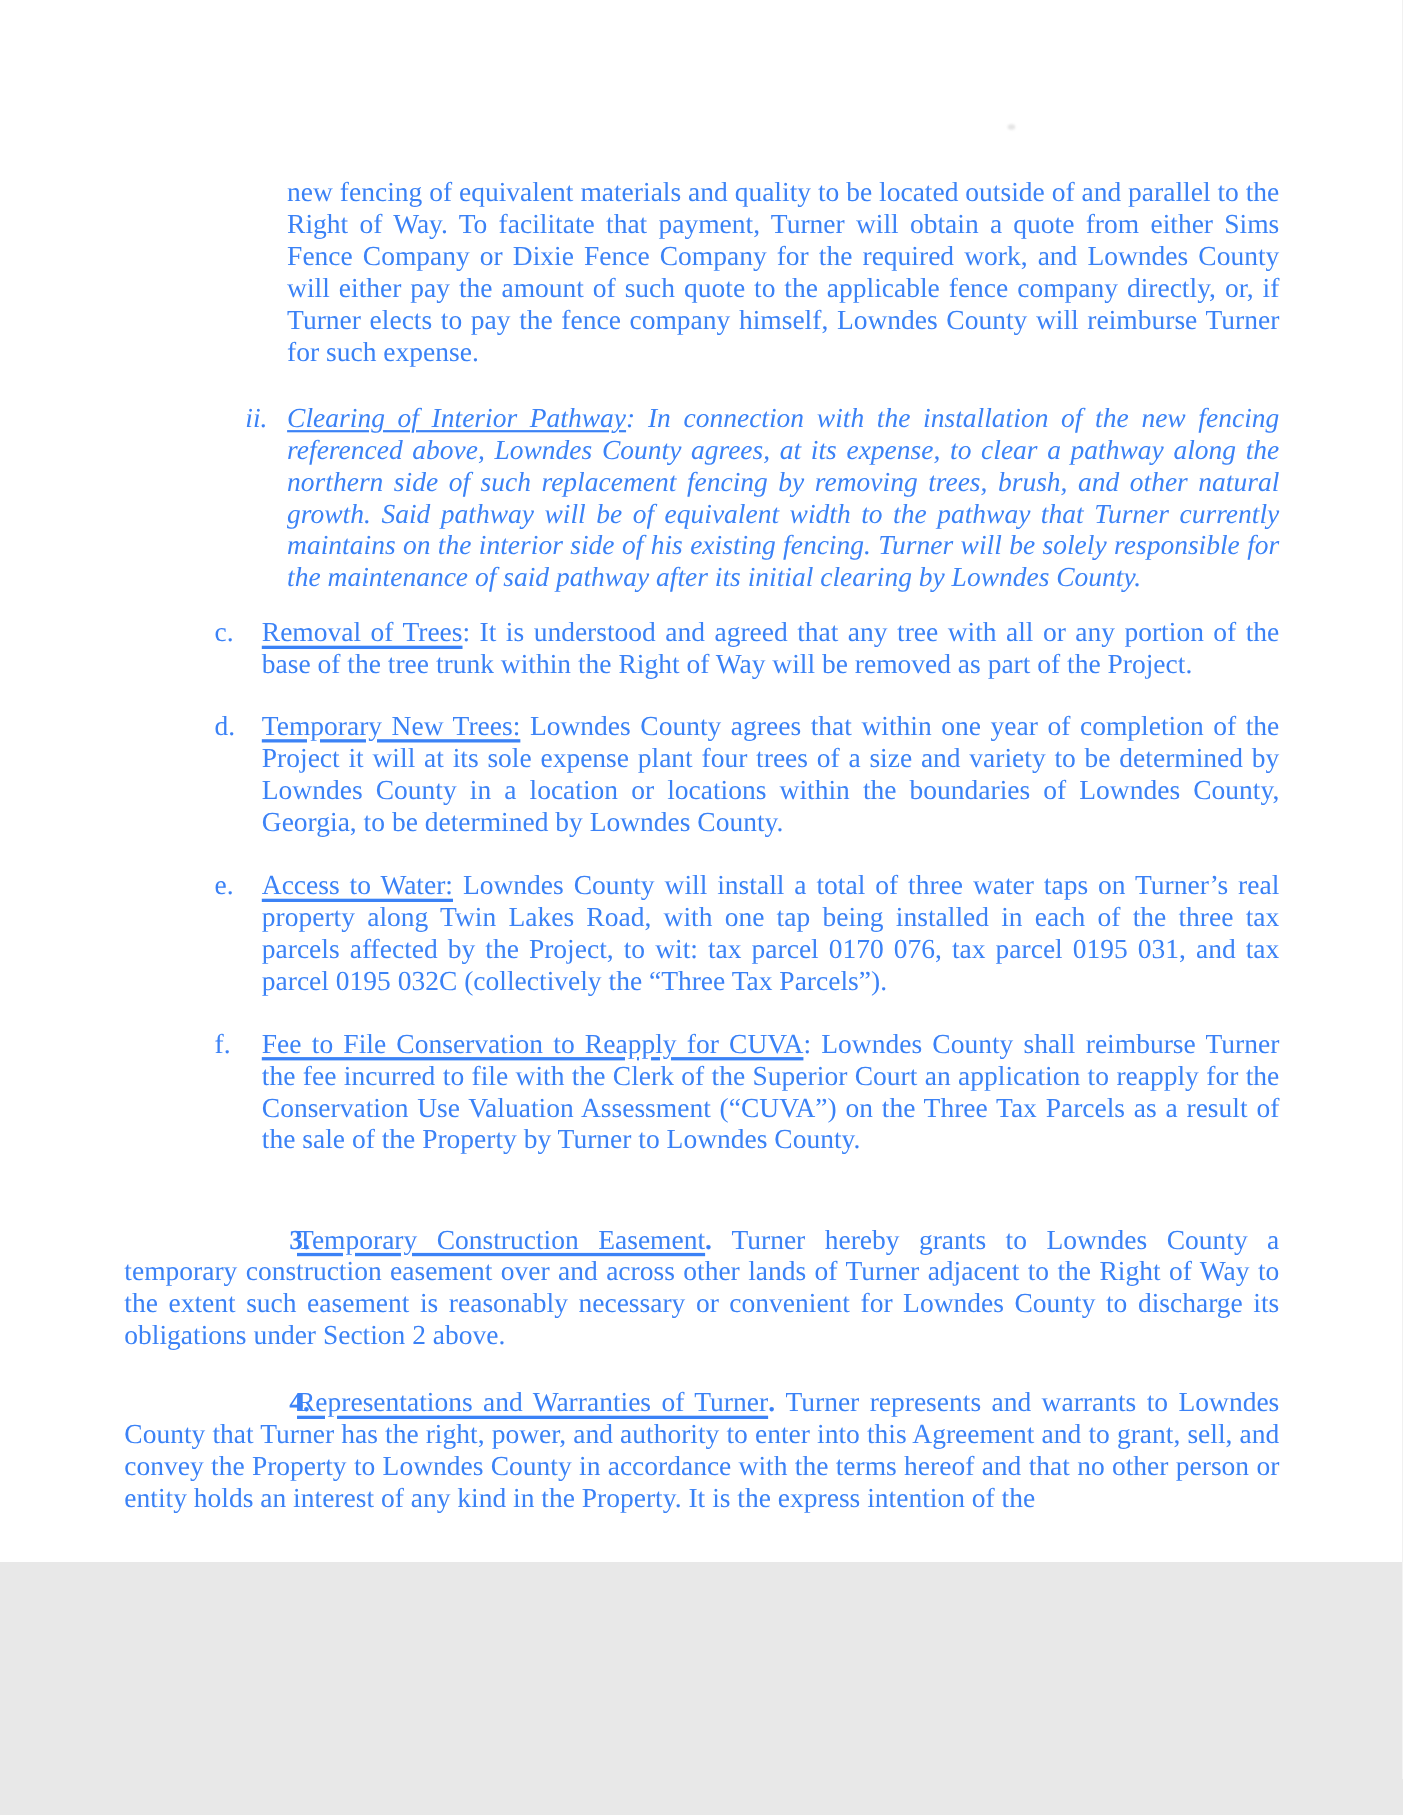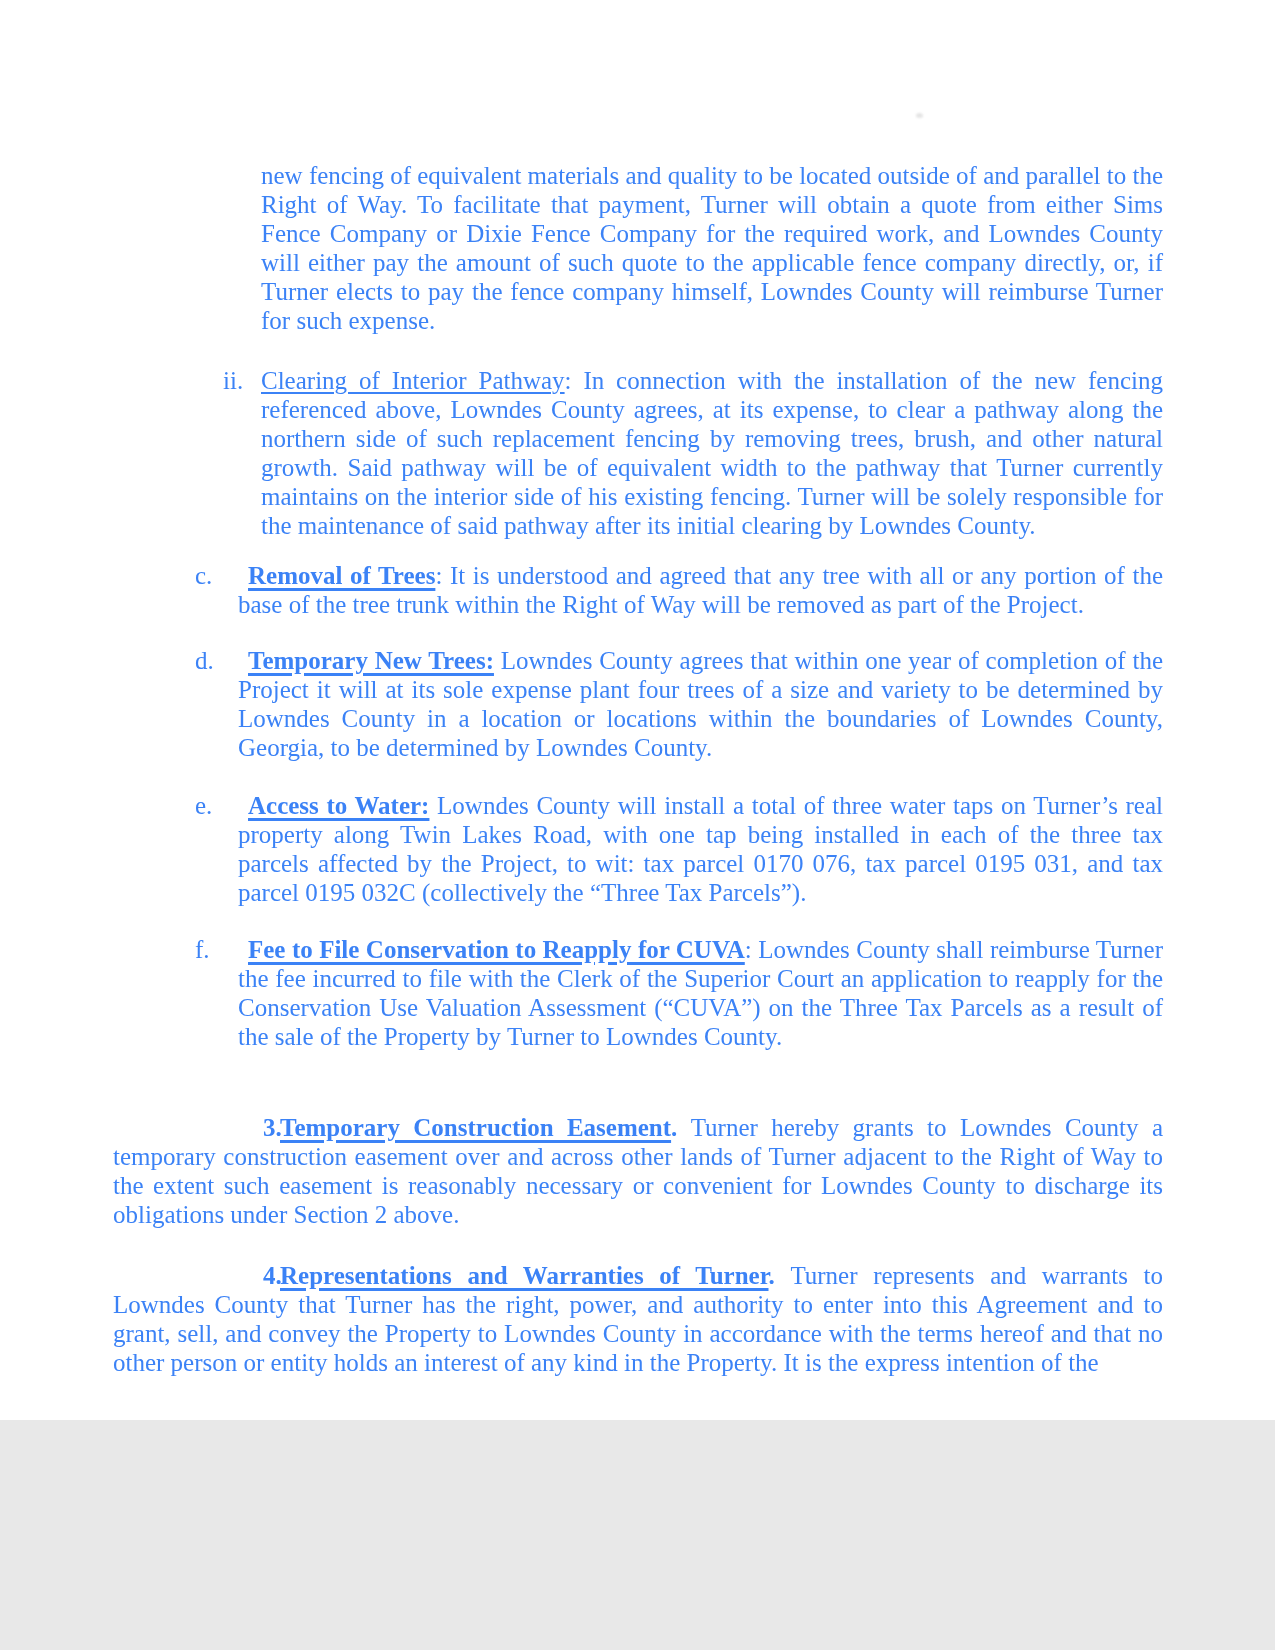--- a/index.html
+++ b/index.html
@@ -20,21 +20,21 @@
     overflow: hidden;
   }
   .abs { position: absolute; margin: 0; }
   .jt { text-align: justify; text-align-last: left; }
   
   .li { display: flex; }
   .li .lbl { flex: 0 0 auto; }
   .li .txt { flex: 1 1 auto; }
   
   .u  { text-decoration: underline; text-underline-offset: 3px; text-decoration-thickness: 1.5px; }
-  .bu { font-weight: 700; text-decoration: underline; text-underline-offset: 4px; text-decoration-thickness: 2.5px; margin-left: 10px; }
+  .bu { font-weight: 400; text-decoration: underline; text-underline-offset: 4px; text-decoration-thickness: 2.5px; }
   .b  { font-weight: 700; }
   .num { display: inline-block; width: 82px; font-weight: 700; }
   .sec { text-indent: 75px; }
   .pagenum { text-align: center; }
   .speck {
     position: absolute;
     width: 7px; height: 5px;
     background: #c4c4c4;
     border-radius: 50%;
     opacity: 0.45;
@@ -44,21 +44,21 @@
 </style>
 </head>
 <body>
 
 <div class="page">
 
   <div class="speck" style="left:916px; top:113px;"></div>
 
   <p class="abs jt" style="top:161px; left:261px; width:902px;">new fencing of equivalent materials and quality to be located outside of and parallel to the Right of Way. To facilitate that payment, Turner will obtain a quote from either Sims Fence Company or Dixie Fence Company for the required work, and Lowndes County will either pay the amount of such quote to the applicable fence company directly, or, if Turner elects to pay the fence company himself, Lowndes County will reimburse Turner for such expense.</p>
 
-  <div class="abs li" style="top:366px; left:223px; width:940px;">
+  <div class="abs li" style="top:366px; left:223px; width:940px;font-style:italic;">
     <div class="lbl" style="width:38px;">ii.</div>
     <div class="txt jt"><span class="u">Clearing of Interior Pathway</span><span>: </span><span>In connection with the installation of the new fencing referenced above, Lowndes County agrees, at its expense, to clear a pathway along the northern side of such replacement fencing by removing trees, brush, and other natural growth. Said pathway will be of equivalent width to the pathway that Turner currently maintains on the interior side of his existing fencing. Turner will be solely responsible for the maintenance of said pathway after its initial clearing by Lowndes County.</span></div>
   </div>
 
   <div class="abs li" style="top:561px; left:195px; width:968px;">
     <div class="lbl" style="width:43px;">c.</div>
     <div class="txt jt"><span class="bu">Removal of Trees</span><span>: </span><span>It is understood and agreed that any tree with all or any portion of the base of the tree trunk within the Right of Way will be removed as part of the Project.</span></div>
   </div>
 
   <div class="abs li" style="top:646px; left:195px; width:968px;">

